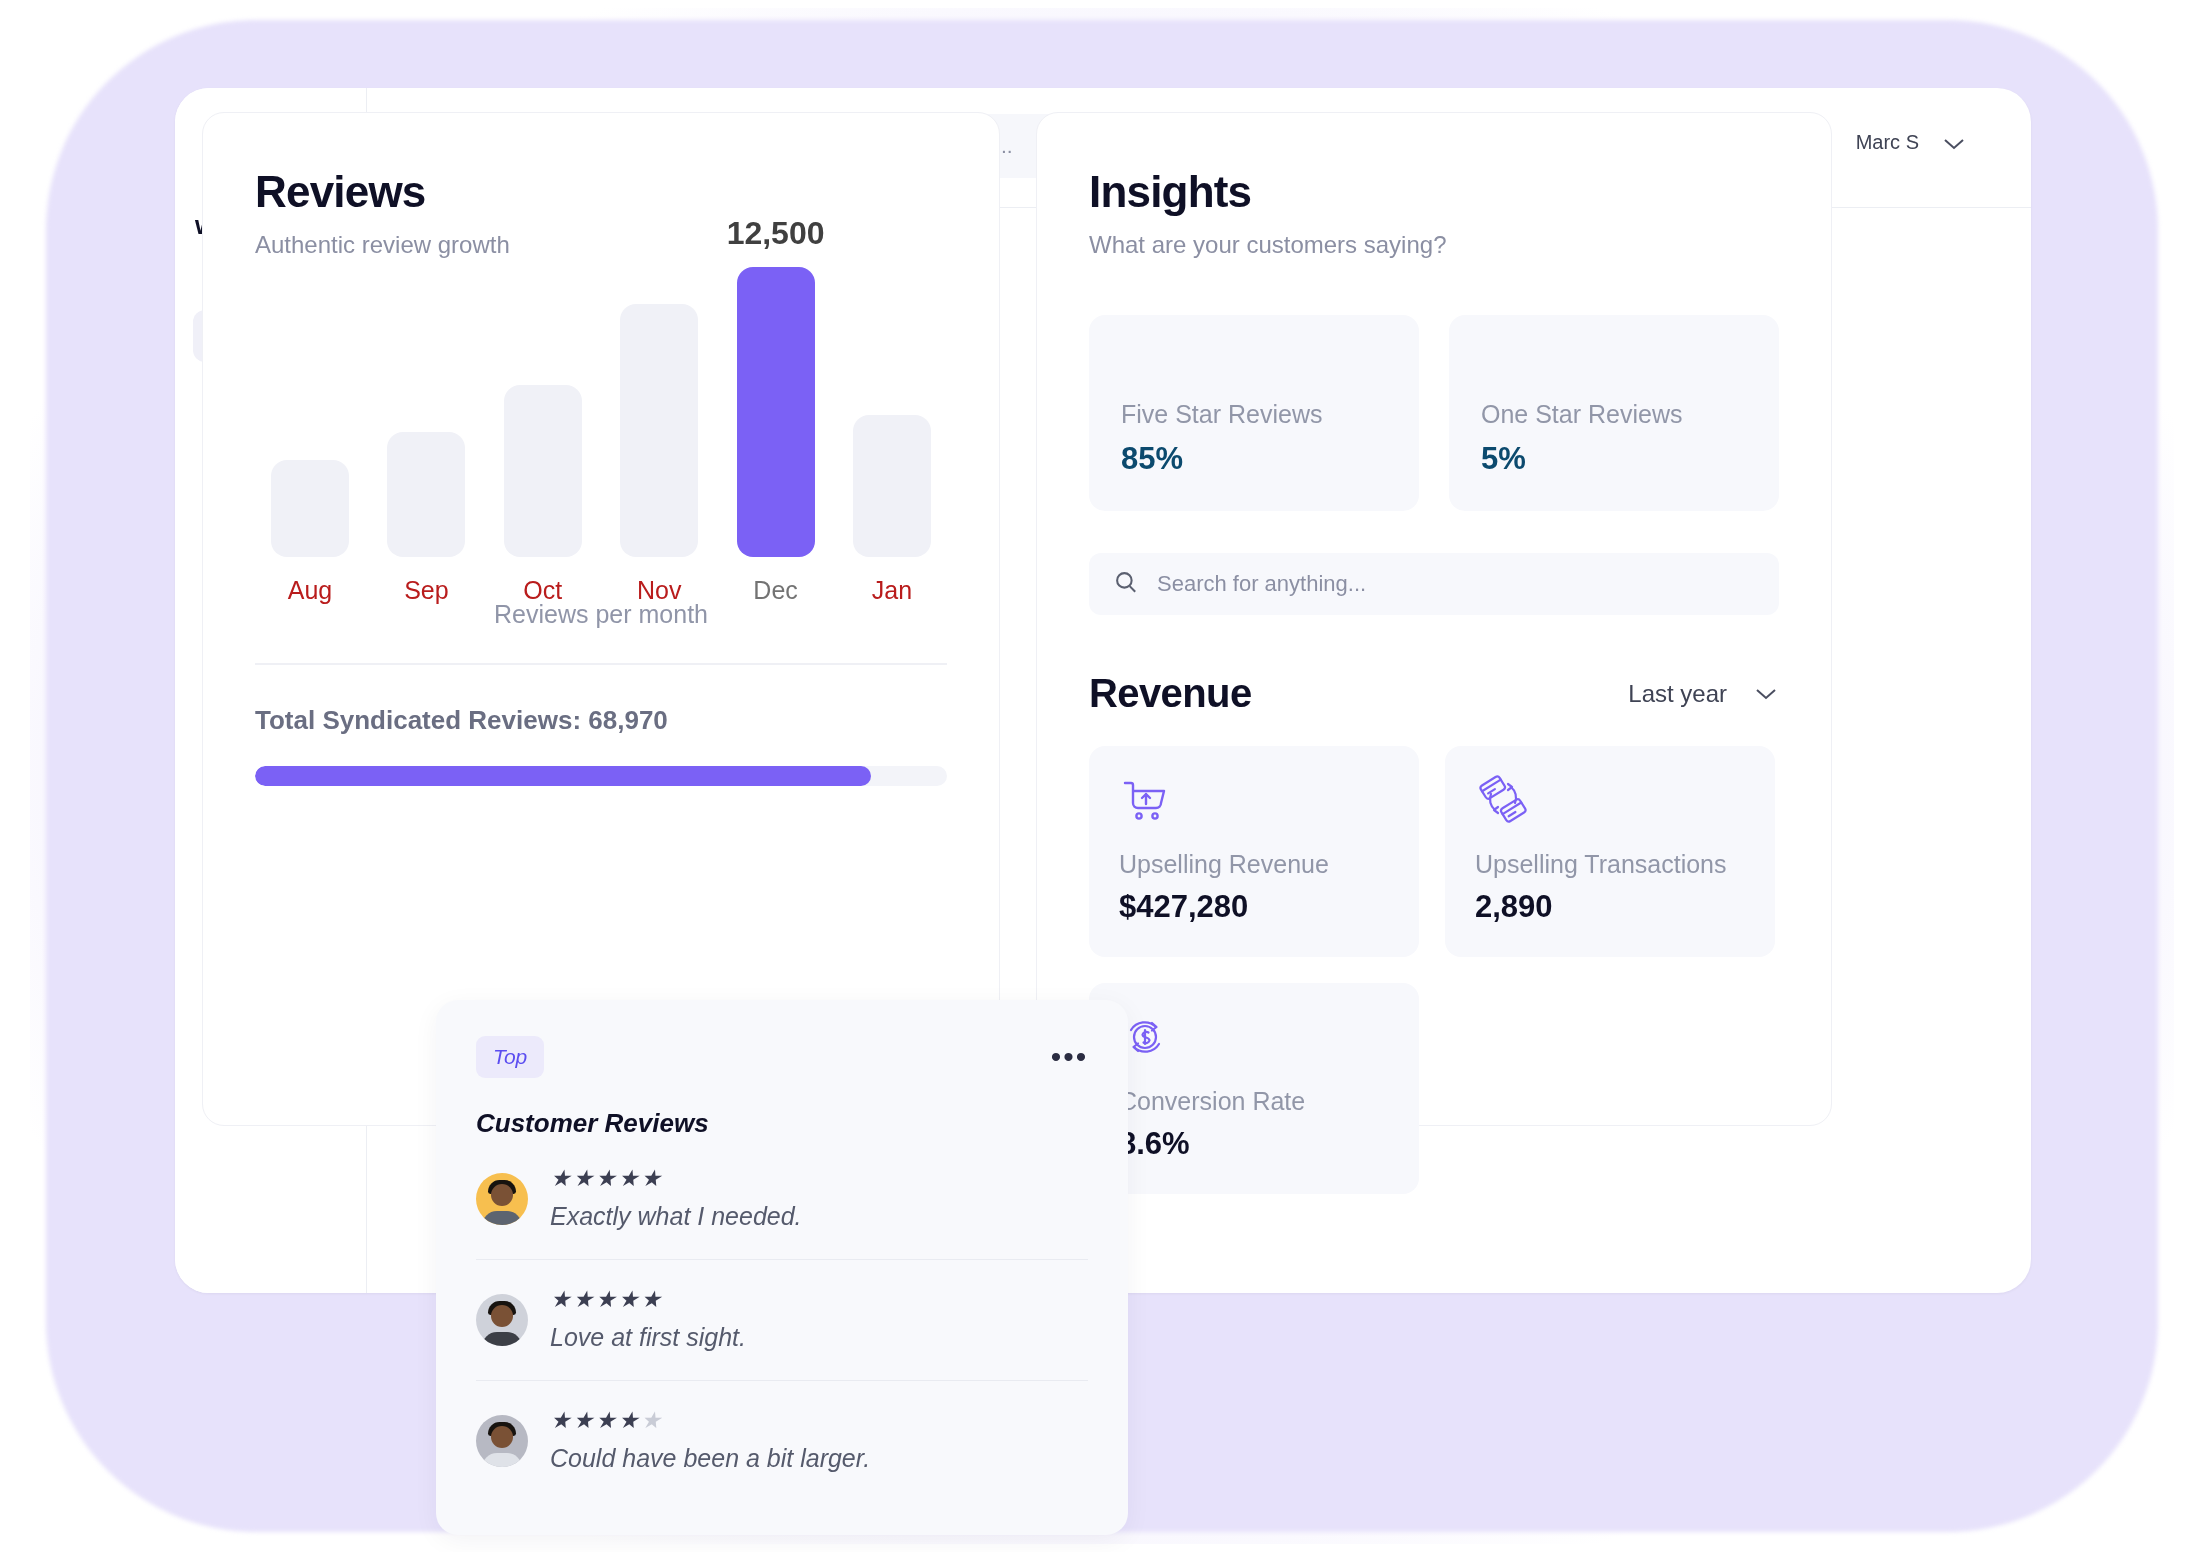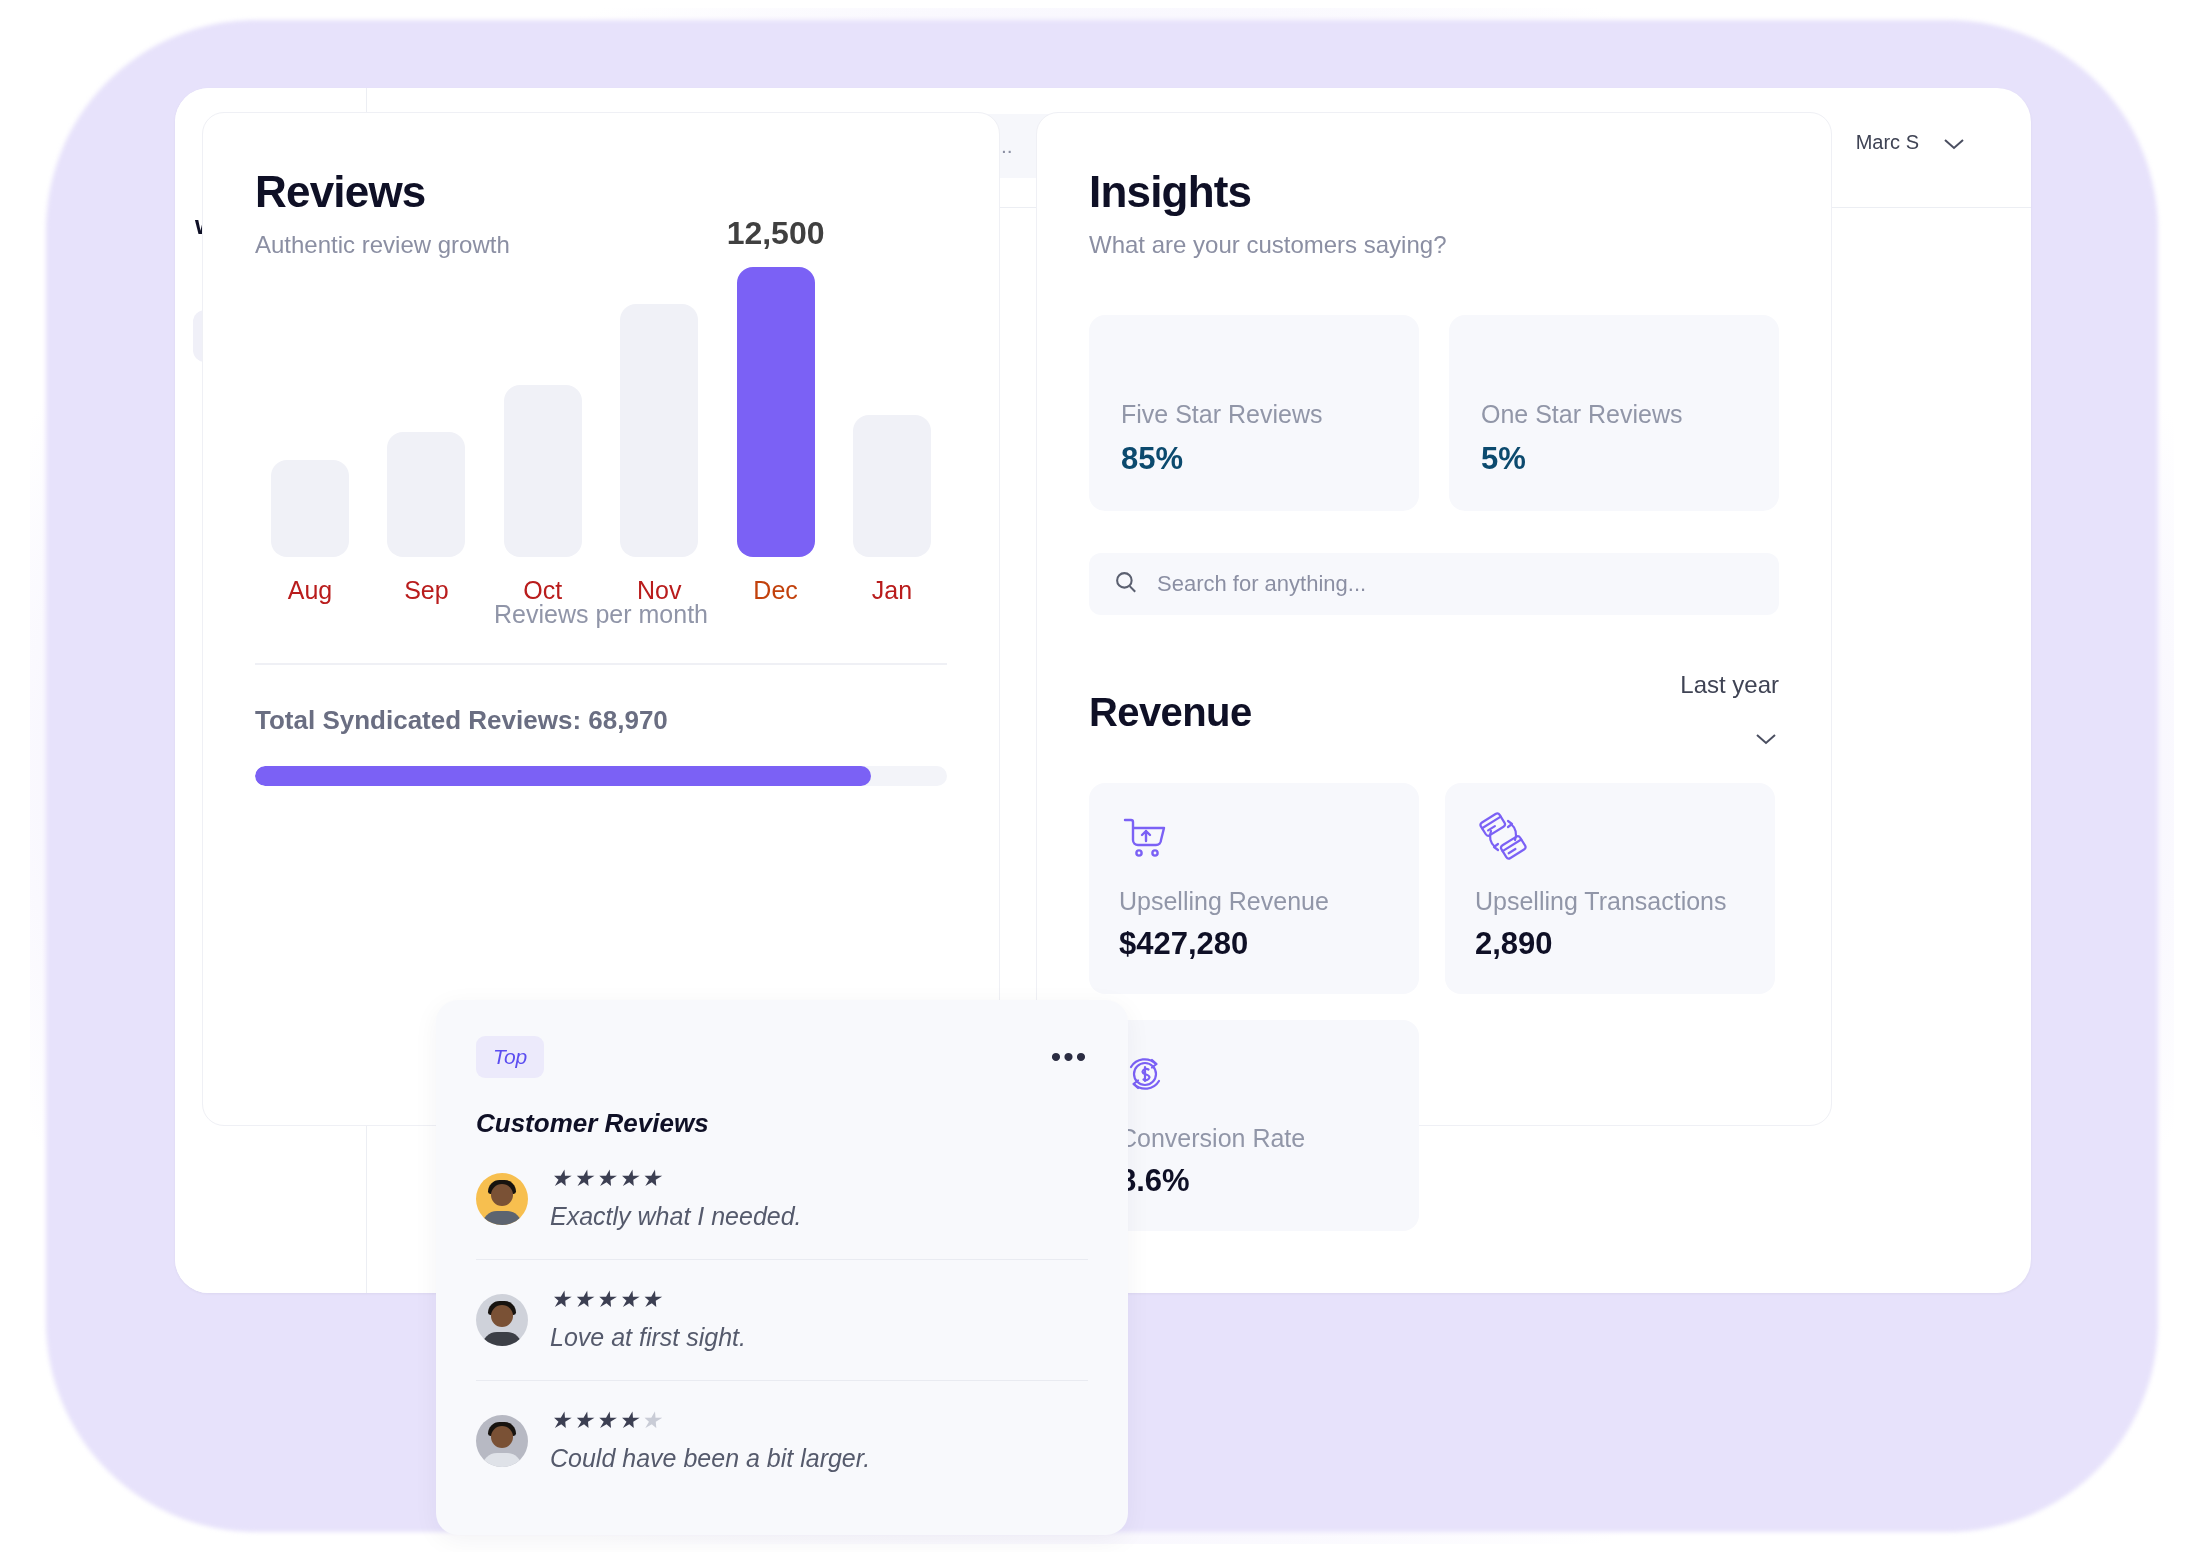--- a/index.html
+++ b/index.html
@@ -311,21 +311,21 @@
   }
   .bar-label {
     position: absolute;
     bottom: -48px;
     left: 50%;
     transform: translateX(-50%);
     font-size: 25px;
     color: #b91c1c;
     white-space: nowrap;
   }
-  .bar-label.hl { color: #c2410c; }
+  .bar-label.hl { color: #737373; }
   .chart-caption {
     position: absolute;
     bottom: -2px;
     left: 0; right: 0;
     text-align: center;
     font-size: 25px;
     color: #9095a8;
   }
 
   .divider {
@@ -470,24 +470,23 @@
   .inner-search .ph { font-size: 22px; color: #8b8fa3; }
 
   .rev-head {
     margin: 56px 52px 0 52px;
     display: flex;
     align-items: center;
     justify-content: space-between;
   }
   .rev-title { font-size: 40px; font-weight: 800; color: #0f1026; letter-spacing: -0.6px; }
   .rev-select {
-    display: flex; align-items: flex-end; gap: 26px;
+    display: flex; align-items: center; gap: 26px;
     font-size: 24px; color: #3f4354;
     cursor: pointer;
-    flex-direction: column;
   }
 
   .rev-grid {
     margin: 30px 52px 0 52px;
     display: flex;
     flex-wrap: wrap;
     gap: 26px;
   }
   .rev-card {
     width: calc(50% - 15px);

